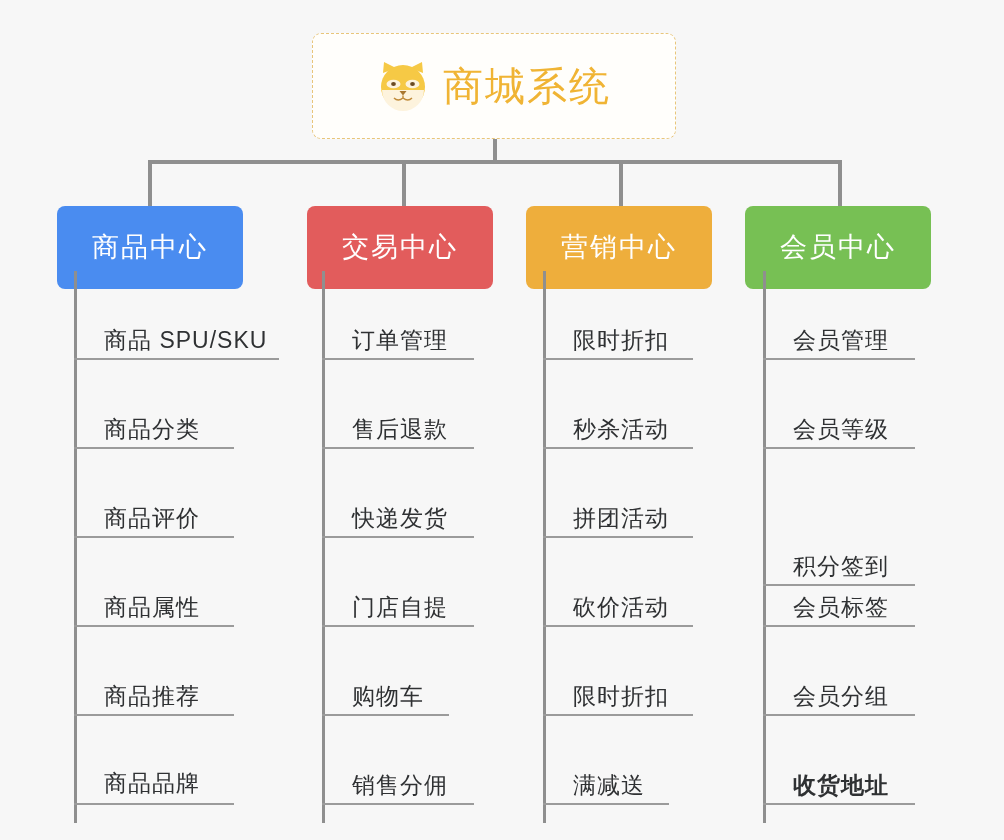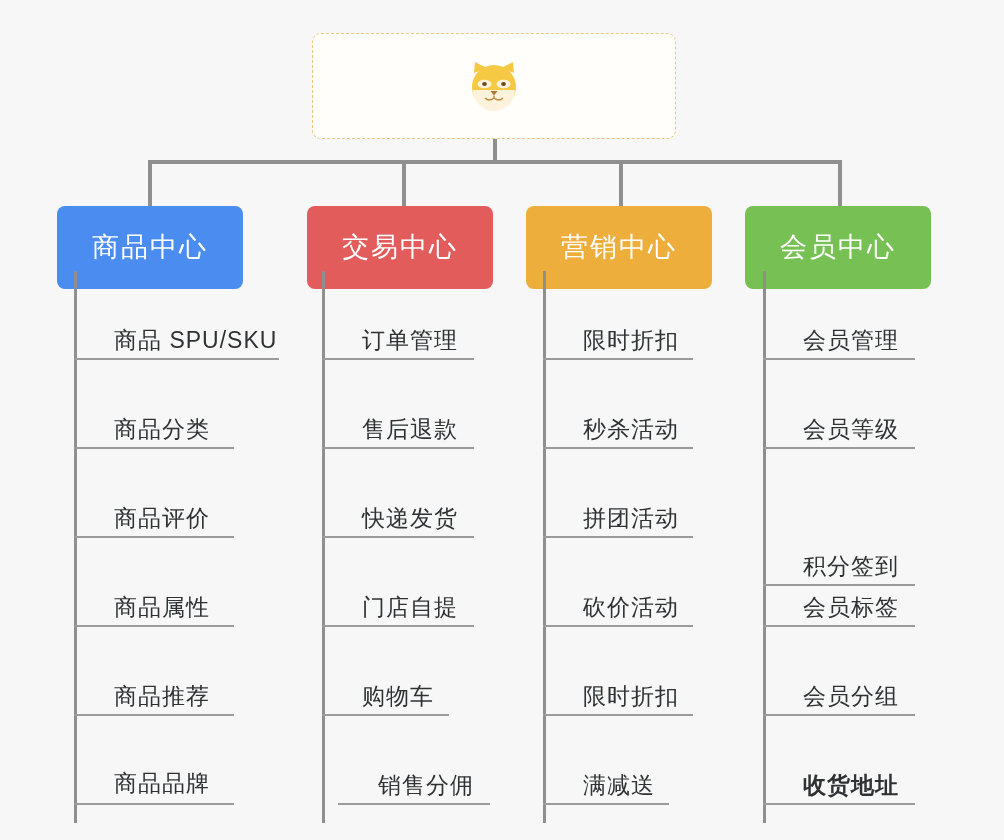--- a/index.html
+++ b/index.html
@@ -109,21 +109,21 @@
     background: #9b9b9b;
   }
   .leaf {
     position: absolute;
     left: 0;
     height: 89px;
     box-sizing: border-box;
     border-bottom: 2px solid #9b9b9b;
     display: flex;
     align-items: flex-end;
-    padding-left: 40px;
+    padding-left: 30px;
     padding-bottom: 4px;
   }
   .leaf span {
     font-size: 23px;
     color: #2f3133;
     letter-spacing: 1px;
     line-height: 1.12;
     white-space: nowrap;
   }
 </style>
@@ -146,20 +146,21 @@
       <ellipse cx="35.5" cy="24" rx="7" ry="4.3" fill="#fdf3dd"></ellipse>
       <ellipse cx="16.5" cy="24" rx="2.4" ry="2.1" fill="#6b4a22"></ellipse>
       <ellipse cx="35.5" cy="24" rx="2.4" ry="2.1" fill="#6b4a22"></ellipse>
 
       <path d="M22.5 31 L29.5 31 L26 35.5 Z" fill="#a9772f"></path>
 
       <path d="M26 35.5 L26 38" stroke="#c08b3a" stroke-width="1.4" fill="none"></path>
       <path d="M26 38 q-5 4 -9 0" stroke="#c08b3a" stroke-width="1.4" fill="none"></path>
       <path d="M26 38 q5 4 9 0" stroke="#c08b3a" stroke-width="1.4" fill="none"></path>
     </svg>
+    <span class="root-title">商城系统</span>
   </div>
 
   <div class="conn conn-stem"></div>
   <div class="conn conn-bus"></div>
 
   <div id="branches-layer">
       <div class="conn conn-drop" style="left: 148px; background: rgb(143, 143, 143);"></div>
       <div class="branch-header" style="left: 57px; width: 186px; background: rgb(74, 140, 240);">
         <span>商品中心</span>
       </div>
@@ -198,21 +199,21 @@
         </div>
         <div class="leaf" style="top: 178px; width: 152px;">
           <span>快递发货</span>
         </div>
         <div class="leaf" style="top: 267px; width: 152px;">
           <span>门店自提</span>
         </div>
         <div class="leaf" style="top: 356px; width: 127px;">
           <span>购物车</span>
         </div>
-        <div class="leaf" style="top: 445px; width: 152px; margin-left: 16px;">
+        <div class="leaf" style="top: 445px; width: 152px;">
           <span>销售分佣</span>
         </div>
       </div>
       <div class="conn conn-drop" style="left: 619px; background: rgb(143, 143, 143);"></div>
       <div class="branch-header" style="left: 526px; width: 186px; background: rgb(238, 174, 60);">
         <span>营销中心</span>
       </div>
       <div class="branch-col" style="left: 543px;">
         <div class="rail" style="background: rgb(143, 143, 143);"></div>
         <div class="leaf" style="top: 0px; width: 150px;">

